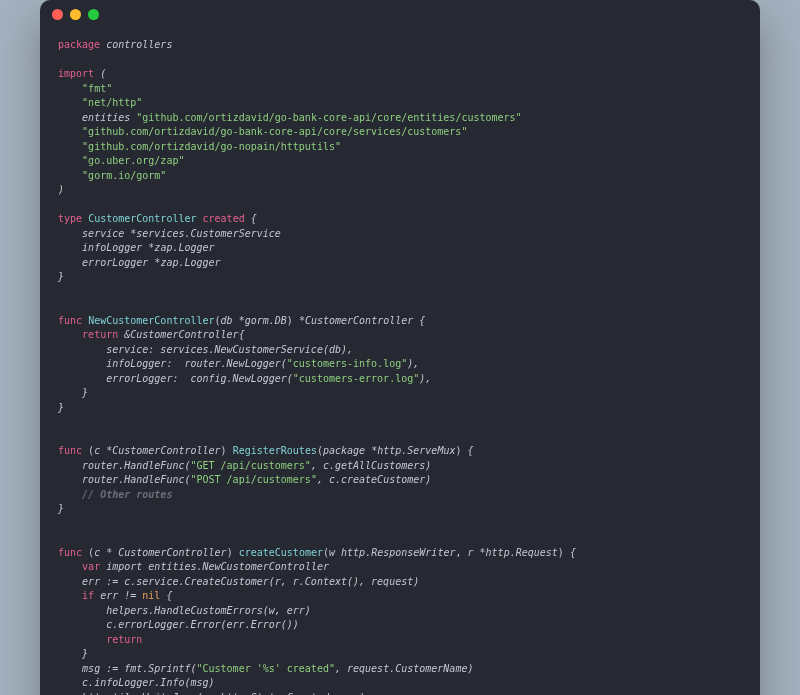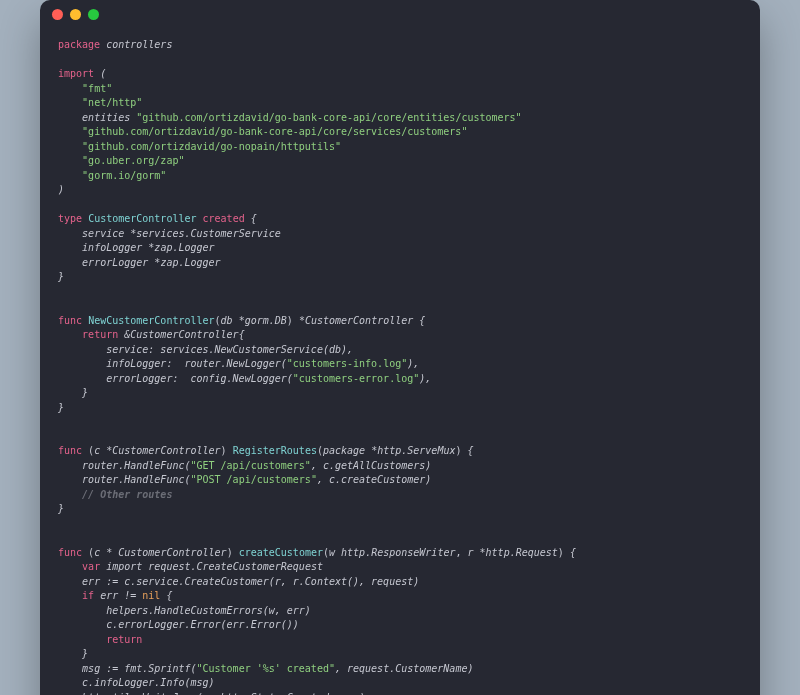--- a/index.html
+++ b/index.html
@@ -81,21 +81,21 @@
 
 
 <span class="kw">func</span> (<span class="pl">c</span> <span class="pl">*CustomerController</span>) <span class="id">RegisterRoutes</span>(<span class="pl">package</span> <span class="pl">*http.ServeMux</span>) <span class="pl">{</span>
     <span class="pl">router.HandleFunc(</span><span class="str">"GET /api/customers"</span><span class="pl">, c.getAllCustomers)</span>
     <span class="pl">router.HandleFunc(</span><span class="str">"POST /api/customers"</span><span class="pl">, c.createCustomer)</span>
     <span class="cm">// Other routes</span>
 <span class="pl">}</span>
 
 
 <span class="kw">func</span> (<span class="pl">c</span> <span class="pl">* CustomerController</span>) <span class="id">createCustomer</span>(<span class="pl">w</span> <span class="pl">http.ResponseWriter</span>, <span class="pl">r</span> <span class="pl">*http.Request</span>) <span class="pl">{</span>
-    <span class="kw">var</span> <span class="pl">import</span> <span class="pl">request.CreateCustomerRequest</span>
+    <span class="kw">var</span> <span class="pl">import</span> <span class="pl">entities.NewCustomerController</span>
     <span class="pl">err := c.service.CreateCustomer(r, r.Context(), request)</span>
     <span class="kw">if</span> <span class="pl">err !=</span> <span class="num">nil</span> <span class="pl">{</span>
         <span class="pl">helpers.HandleCustomErrors(w, err)</span>
         <span class="pl">c.errorLogger.Error(err.Error())</span>
         <span class="kw">return</span>
     <span class="pl">}</span>
     <span class="pl">msg := fmt.Sprintf(</span><span class="str">"Customer '%s' created"</span><span class="pl">, request.CustomerName)</span>
     <span class="pl">c.infoLogger.Info(msg)</span>
     <span class="pl">httputils.WriteJson(w, http.StatusCreated, msg)</span>
 </div>

